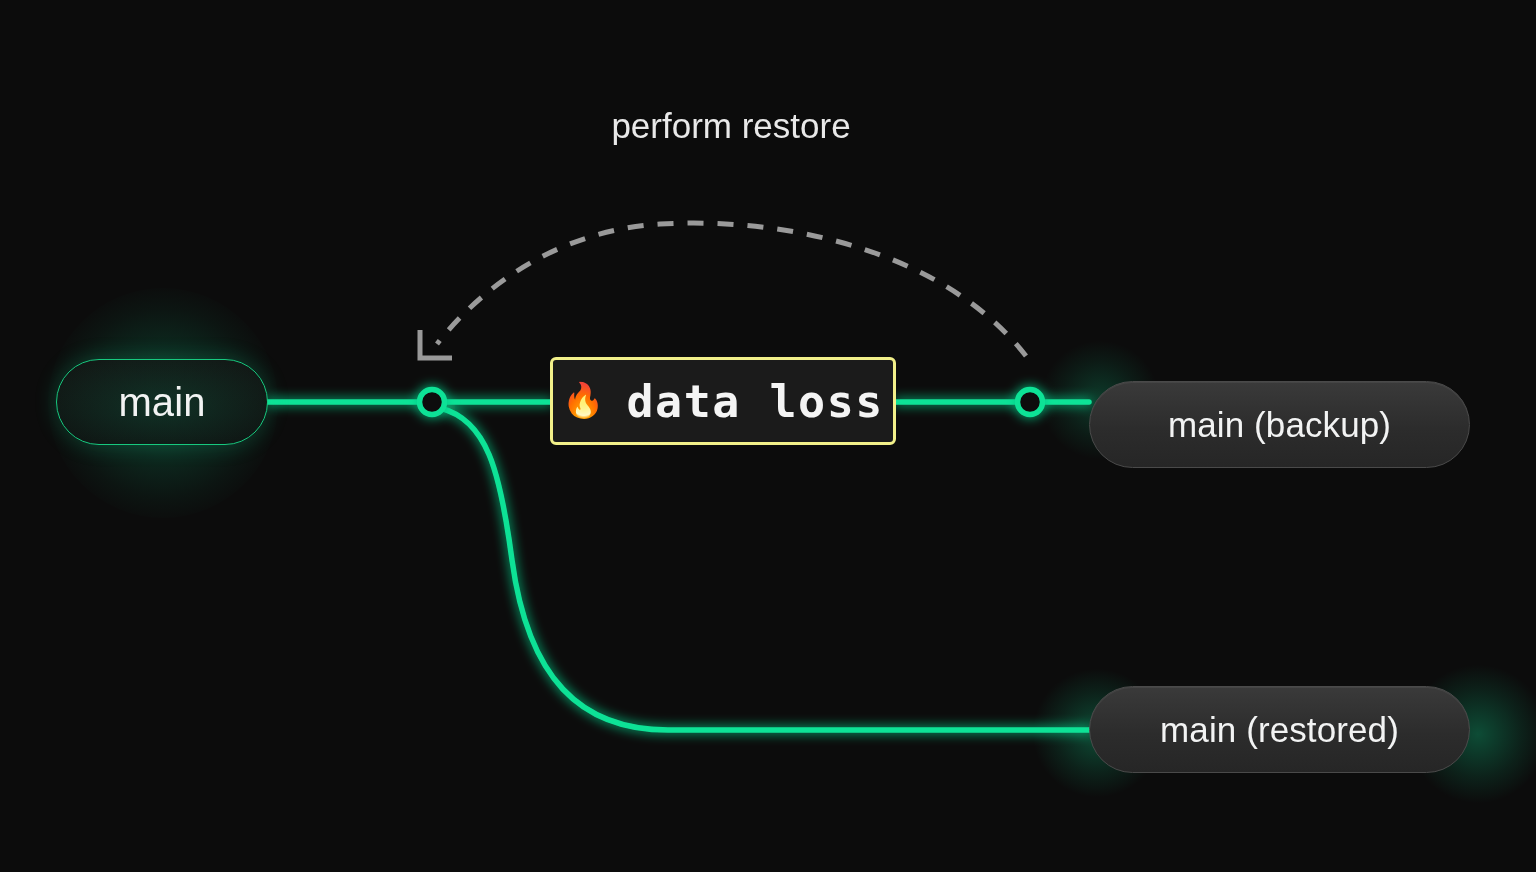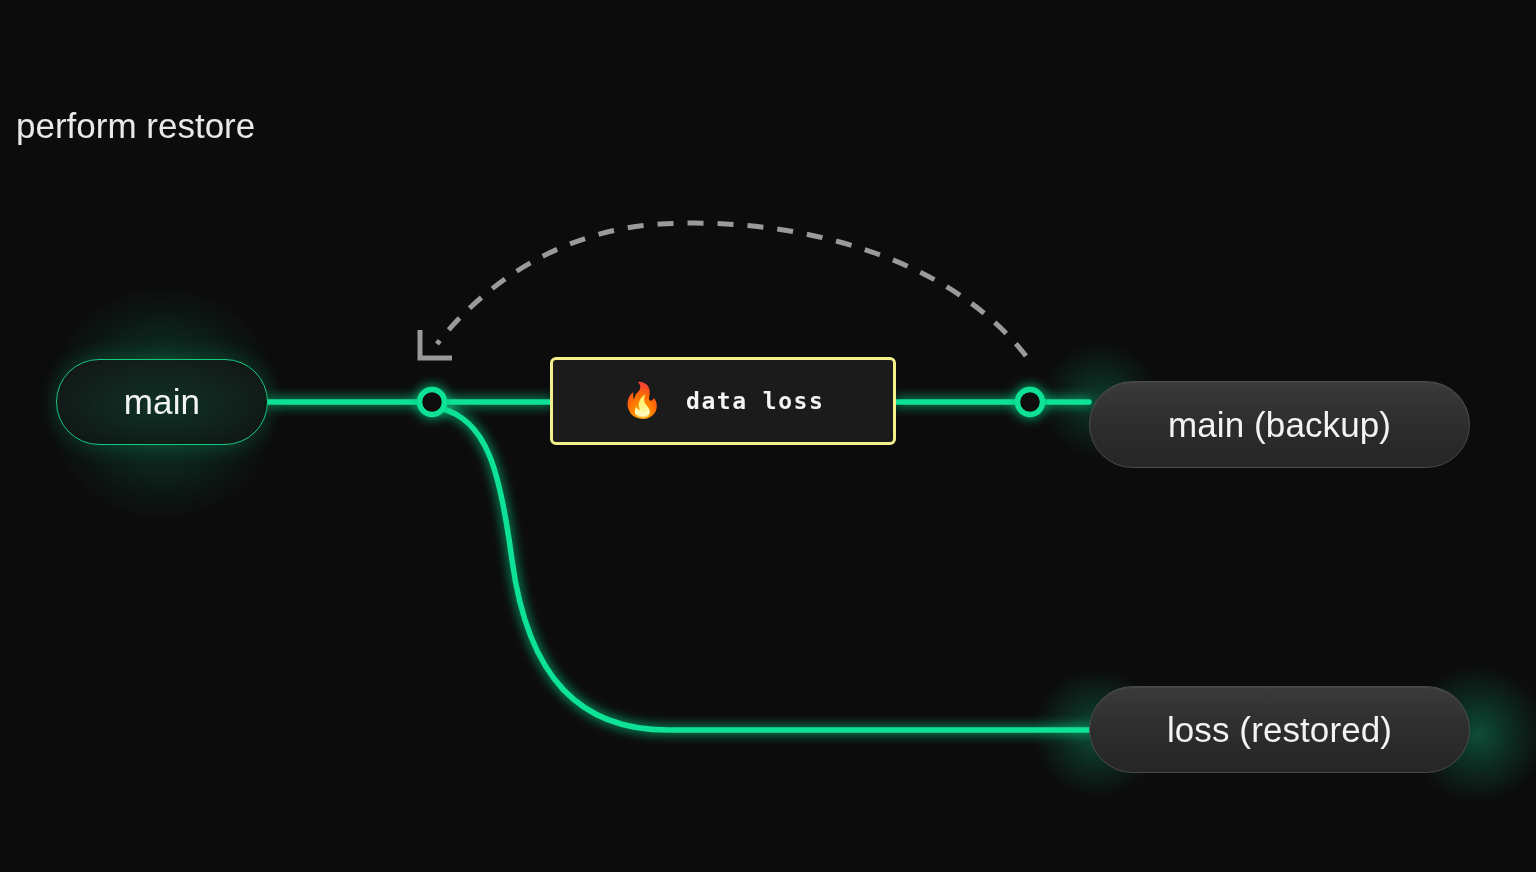--- a/index.html
+++ b/index.html
@@ -89,21 +89,21 @@
 
   .node-main {
     left: 56px;
     top: 359px;
     width: 212px;
     height: 86px;
     border: 1.6px solid #17c97f;
     background:
       radial-gradient(ellipse at 50% 55%, rgba(16,190,130,0.16) 0%, rgba(16,190,130,0.05) 55%, rgba(12,12,12,0) 80%),
       linear-gradient(180deg, #121a17 0%, #0f1513 100%);
-    font-size: 35px;
+    font-size: 40px;
     box-shadow: 0 0 22px rgba(16,224,150,0.22);
   }
 
   .node-grey {
     border: 1.4px solid #4a4a4a;
     background: linear-gradient(180deg, #3a3a3a 0%, #2c2c2c 55%, #262626 100%);
     font-size: 35px;
     box-shadow: inset 0 1px 0 rgba(255,255,255,0.06);
   }
   .node-backup {
@@ -136,38 +136,37 @@
     justify-content: center;
     gap: 22px;
   }
   .dataloss-emoji {
     font-size: 34px;
     line-height: 1;
     margin-top: -2px;
   }
   .dataloss-text {
     font-family: "DejaVu Sans Mono", "Liberation Mono", monospace;
-    font-size: 23px;
+    font-size: 45px;
     font-weight: 700;
     color: #f4f4f4;
     letter-spacing: 1.5px;
   }
 
   
   .annotation {
     position: absolute;
     left: 0;
     top: 103px;
     width: 1462px;
-    text-align: left;
+    text-align: center;
     color: #e9e9e9;
     font-size: 35px;
     line-height: 46px;
     pointer-events: none;
-    padding-left: 16px;
   }
   .annotation span { display: block; }
 </style>
 </head>
 <body>
 
 <div id="stage">
 
   <div class="glow-blob glow-main"></div>
   <div class="glow-blob glow-backup-edge"></div>
@@ -215,21 +214,21 @@
 
   <div class="node node-main">
     <span>main</span>
   </div>
 
   <div class="node node-grey node-backup">
     <span>main (backup)</span>
   </div>
 
   <div class="node node-grey node-restored">
-    <span>loss (restored)</span>
+    <span>main (restored)</span>
   </div>
 
   <div class="dataloss-box">
     <span class="dataloss-emoji">🔥</span>
     <span class="dataloss-text">data loss</span>
   </div>
 
 </div>
 
 </body></html>

